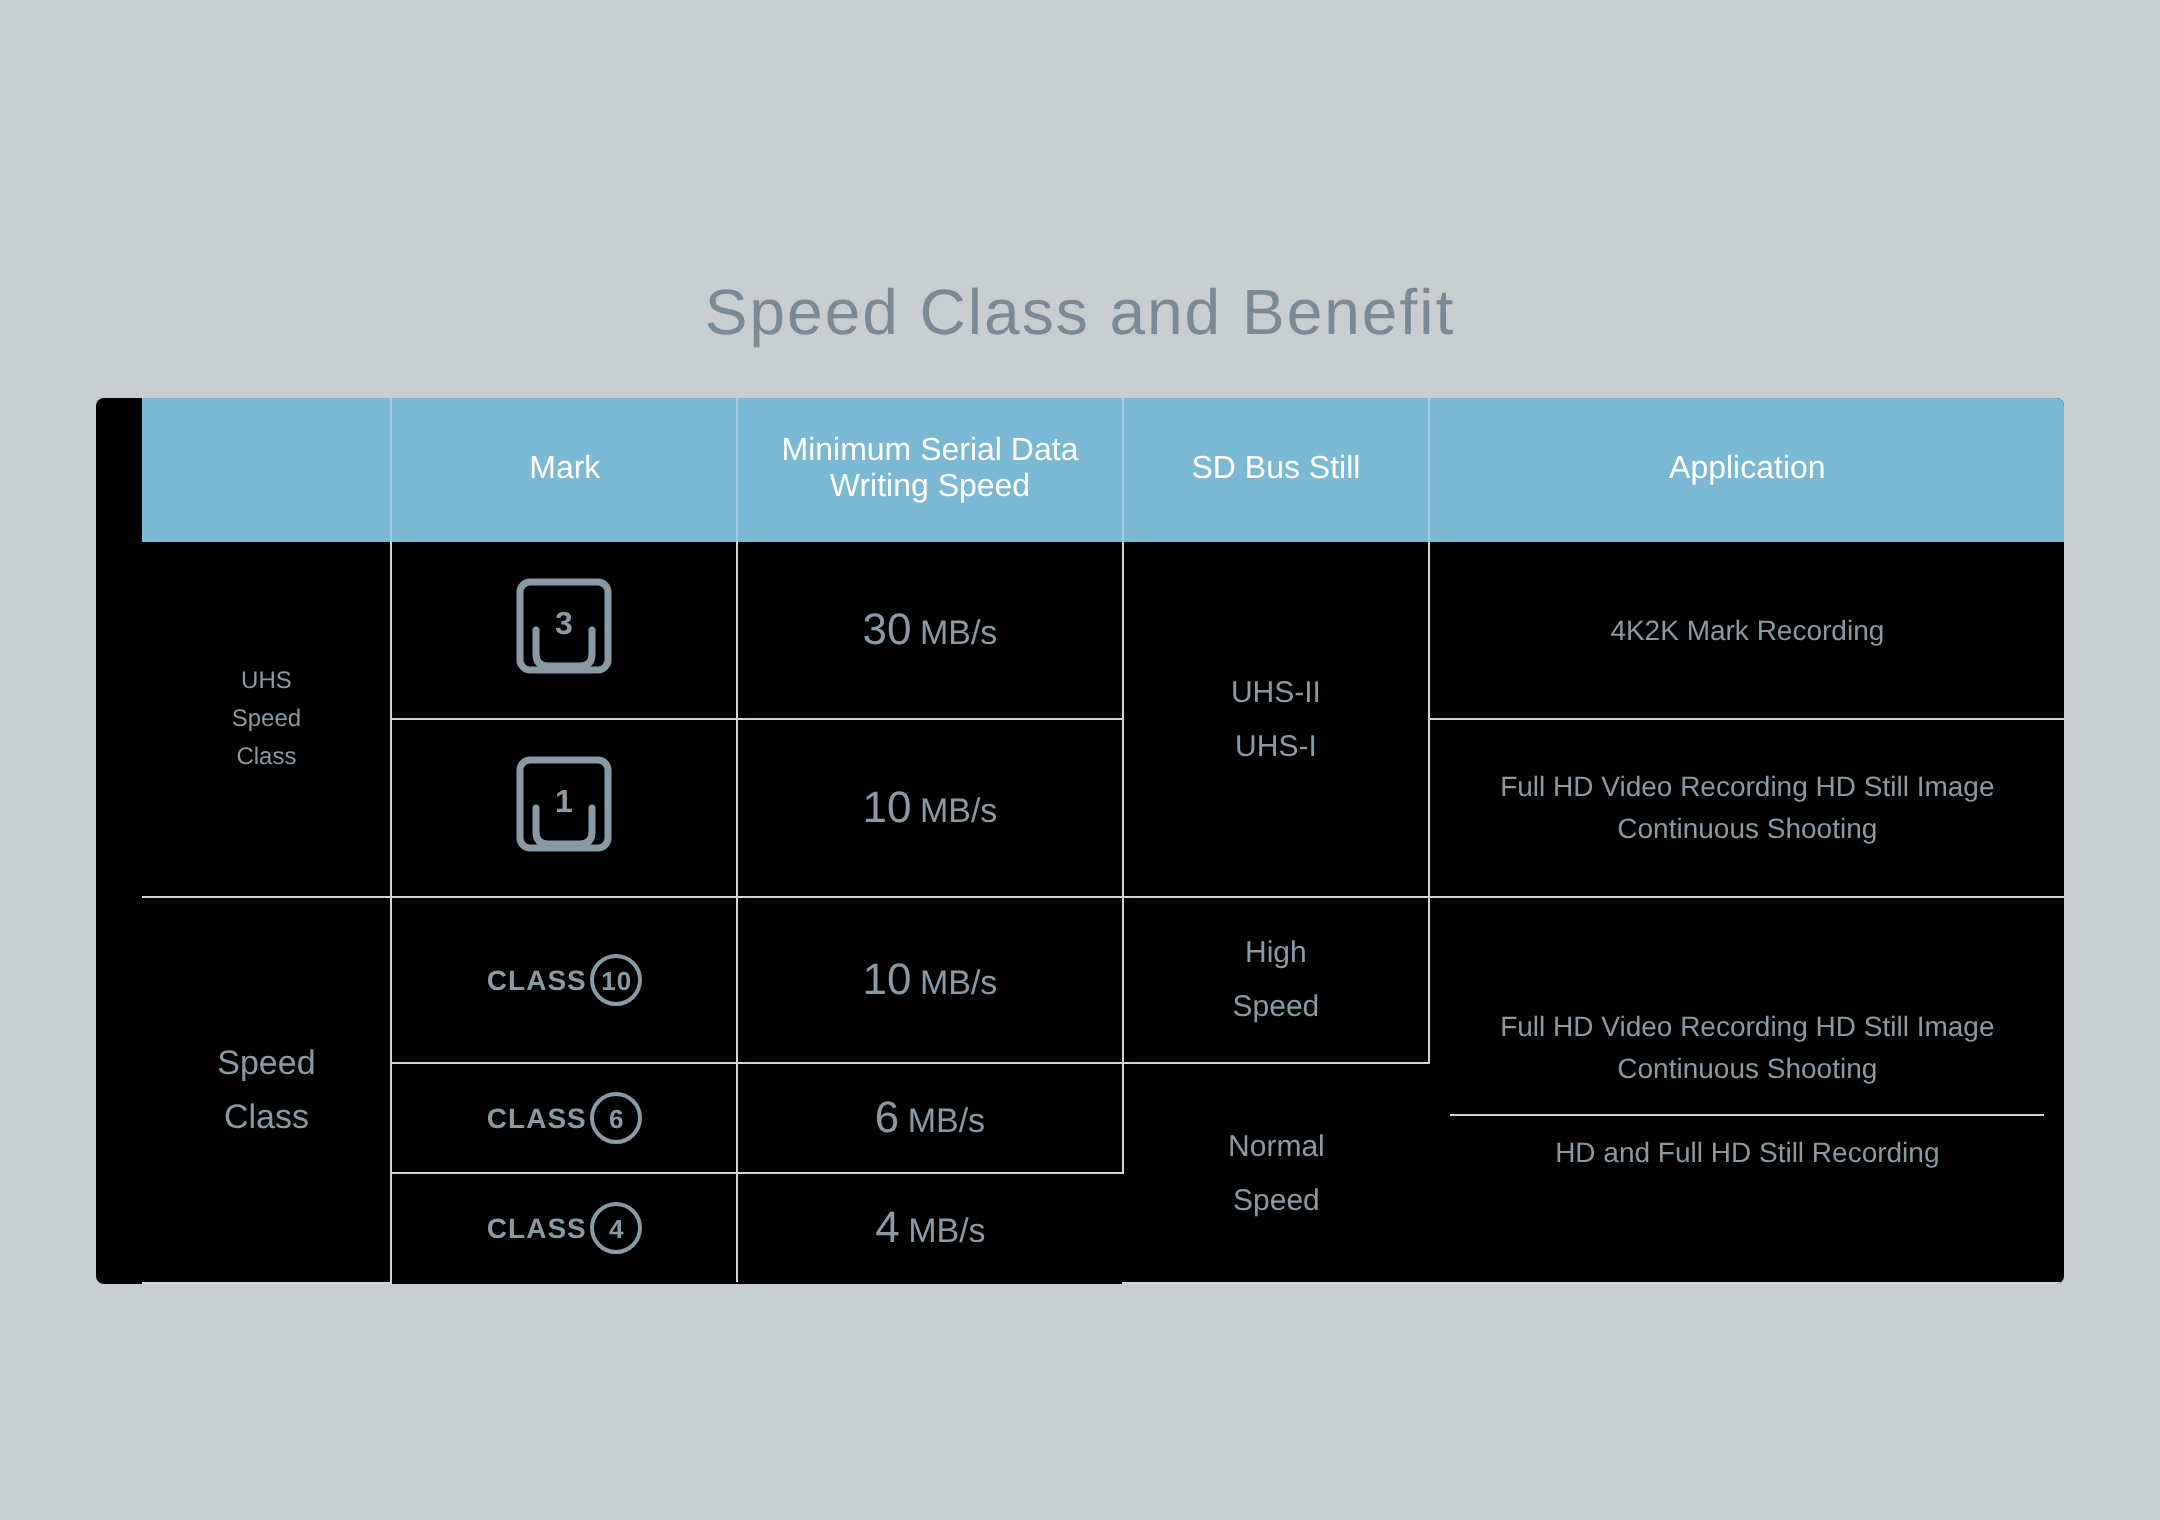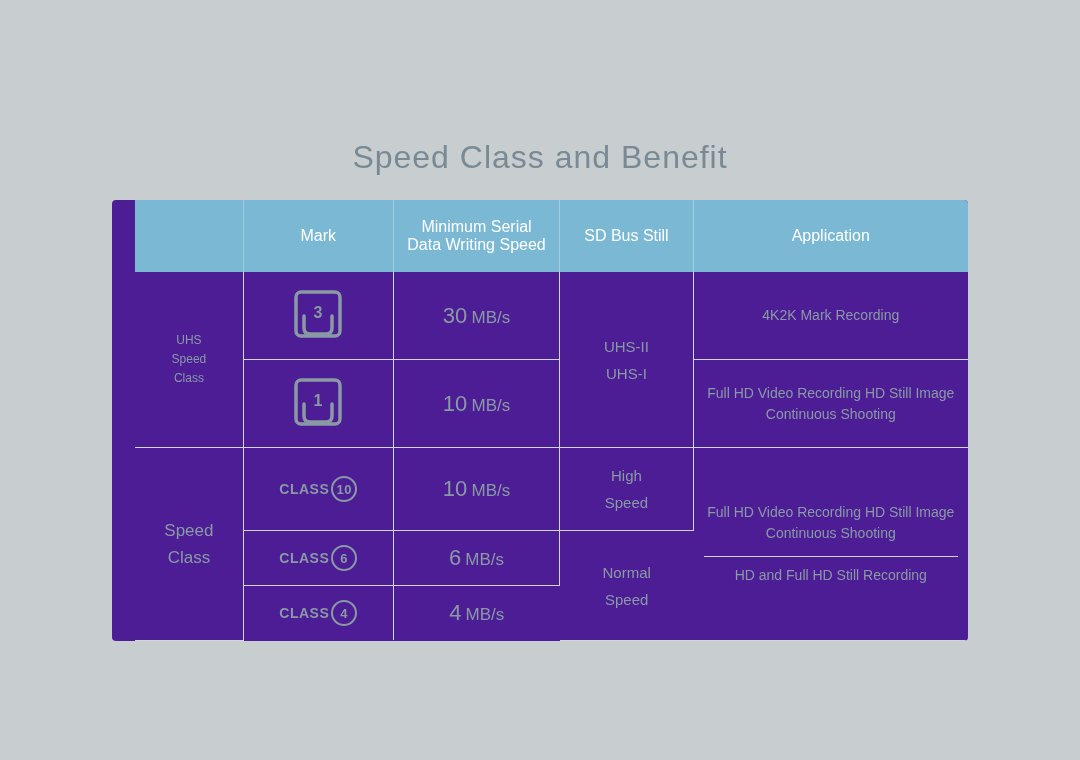--- a/index.html
+++ b/index.html
@@ -9,35 +9,35 @@
       height: 760px;
       background-color: #c8cdd0;
       display: flex;
       flex-direction: column;
       align-items: center;
       justify-content: center;
       font-family: Arial, Helvetica, sans-serif;
     }
 
     .page-wrapper {
-      width: 856px;
+      width: 984px;
       background-color: #c8cdd0;
     }
 
     .page-title {
       text-align: center;
       color: #7a8a95;
       font-size: 32px;
       font-weight: 300;
       letter-spacing: 1px;
       padding: 20px 0 24px 0;
     }
 
     .table-container {
-      background-color: #4c1d95;
+      background-color: #000000;
       border-radius: 4px;
       overflow: hidden;
       padding-left: 23px;
     }
 
     table {
       width: 100%;
       border-collapse: collapse;
     }
 

